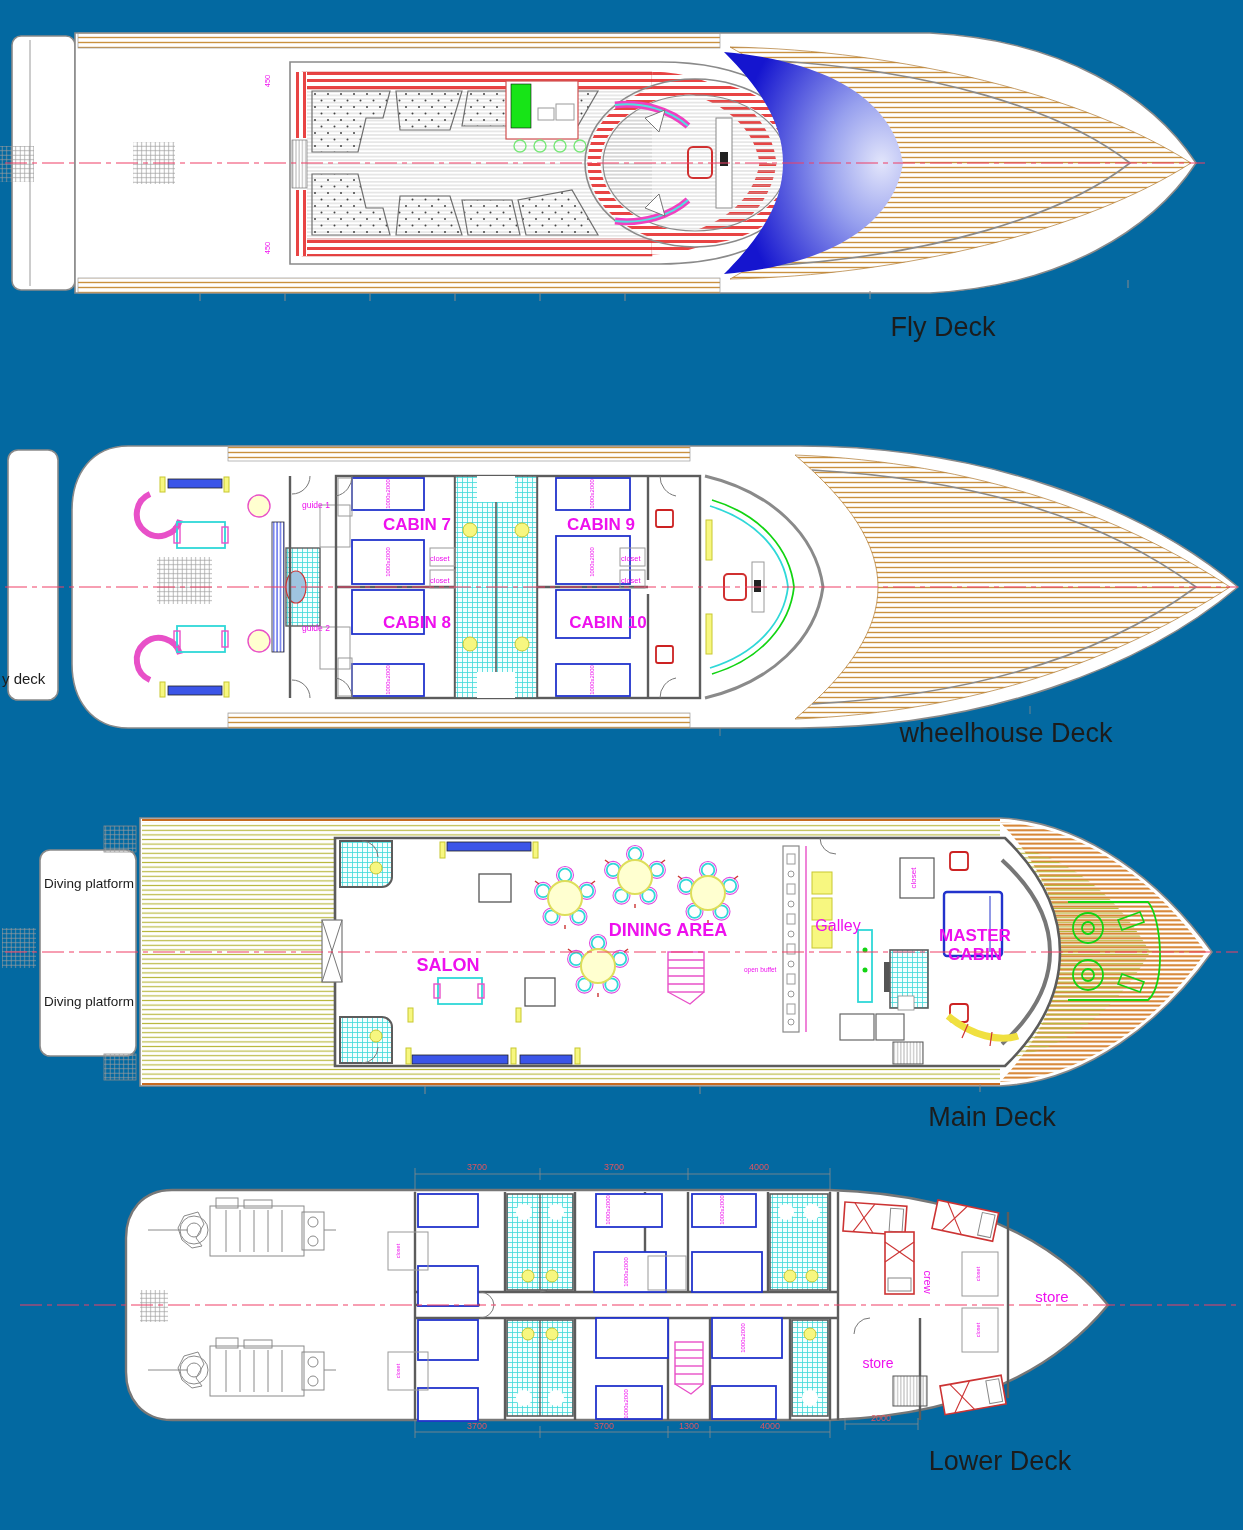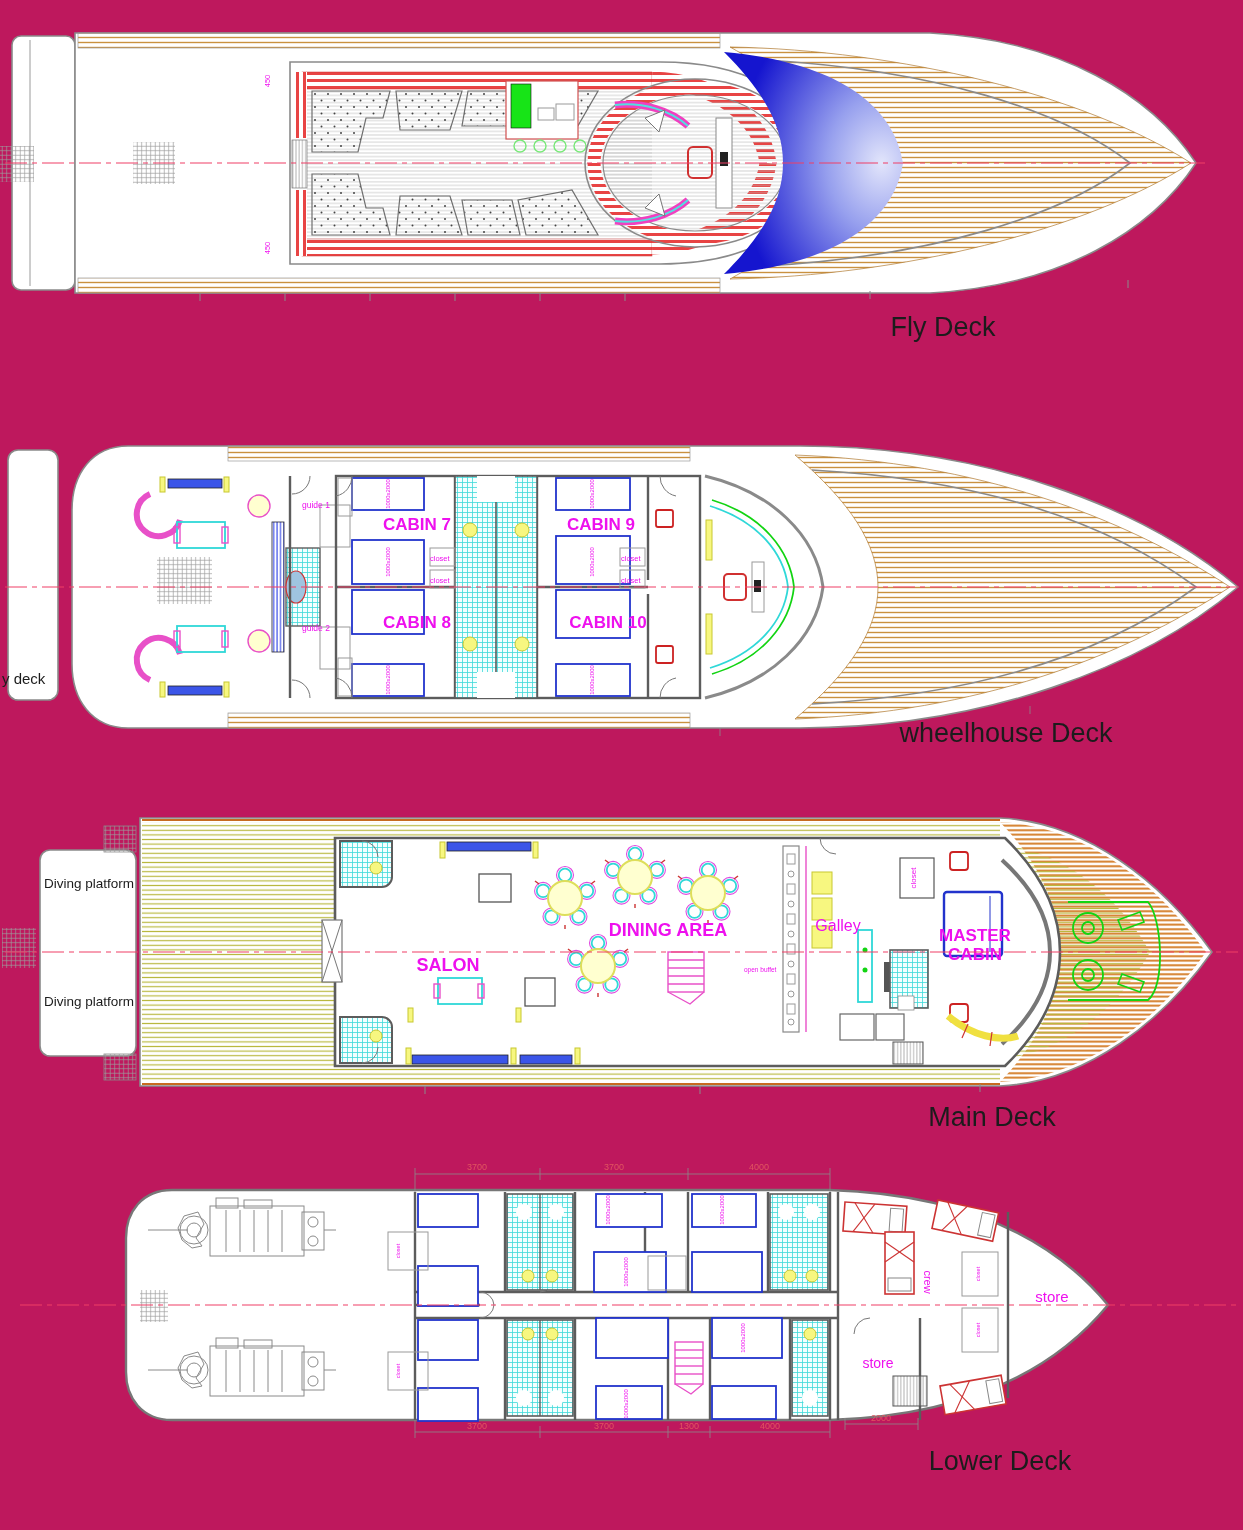--- a/index.html
+++ b/index.html
@@ -1,16 +1,16 @@
 <!DOCTYPE html>
 <html style="--magenta: #ee10ee; --deck_label: #1c1c1c; --wood: #c9913f; --olive: #b9b83f; --orange_bow: #d2771f; --red_stripe: #e84444; --windshield_blue: #1515cf; --centerline: #ef3e66; --bed_blue: #2233cc; --tile_cyan: #3fd9d9; --dim_red: #e05560; --green: #12d412;"><head>
 <meta charset="utf-8">
 <style>
   html,body{margin:0;padding:0;background:#ffffff}
-  .page{position:relative;width:1243px;height:1530px;background:#be185d;overflow:hidden;
+  .page{position:relative;width:1243px;height:1530px;background:#0369a1;overflow:hidden;
         font-family:"Liberation Sans",sans-serif}
   svg text{font-family:"Liberation Sans",sans-serif}
   .title{font-size:27px;fill:#1c1c1c}
   .blk{fill:#1c1c1c}
   .mgb{fill:#ee10ee;font-weight:bold}
   .mg{fill:#ee10ee}
   .dim{fill:#e05560;font-size:9px}
   .hull{fill:none;stroke:#8a8a8a;stroke-width:1.6}
   .hullw{fill:#ffffff;stroke:#8a8a8a;stroke-width:1.6}
   .thin{fill:none;stroke:#9a9a9a;stroke-width:1}

